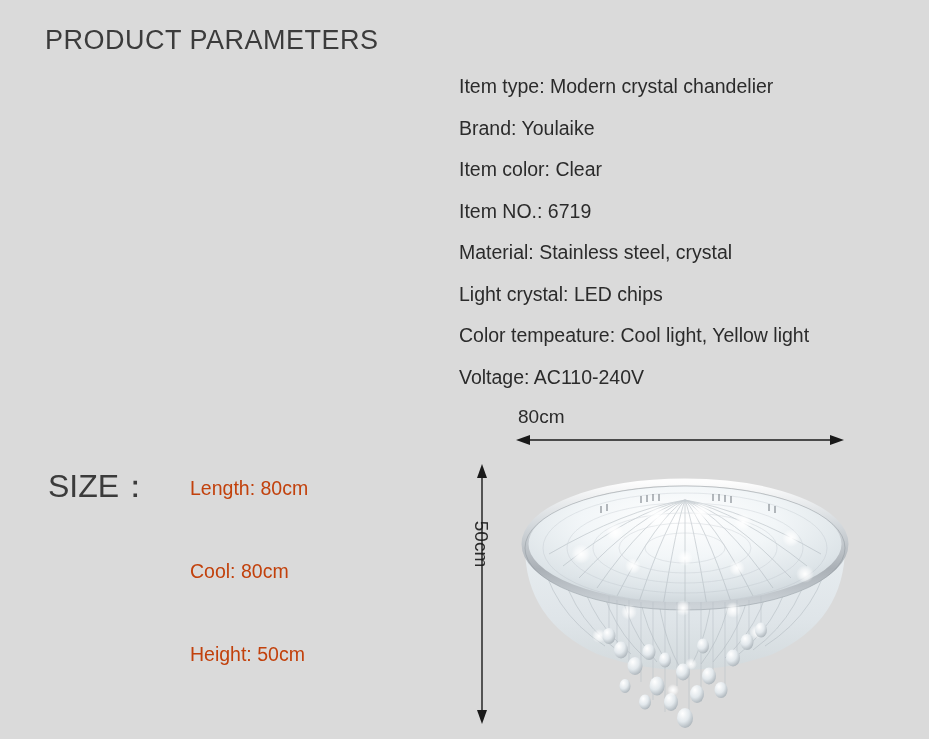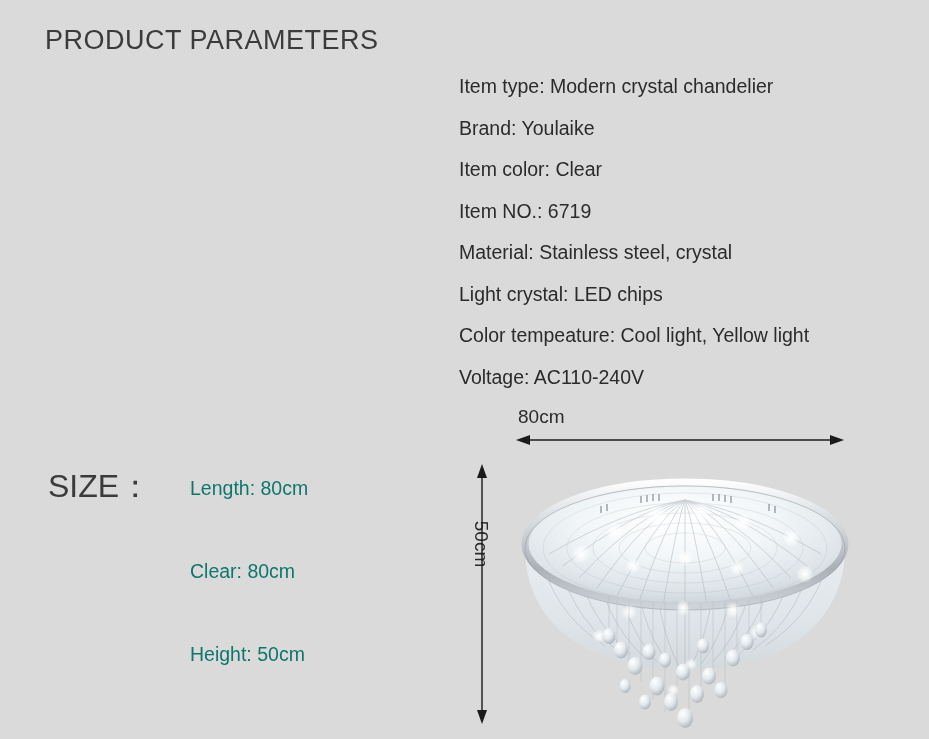--- a/index.html
+++ b/index.html
@@ -57,21 +57,21 @@
     margin-top: 30px;
   }
   .size-list {
     position: absolute;
     left: 190px;
     top: 477px;
     width: 260px;
   }
   .size-row {
     font-size: 19.5px;
-    color: #0f766e;
+    color: #c2410c;
     height: 83px;
     white-space: nowrap;
   }
 
   
   .dim-width-label {
     position: absolute;
     left: 518px;
     top: 406px;
     width: 320px;
@@ -125,21 +125,21 @@
     <div class="param-line">Material: Stainless steel, crystal</div>
     <div class="param-line">Light crystal: LED chips</div>
     <div class="param-line">Color tempeature: Cool light, Yellow light</div>
     <div class="param-line">Voltage: AC110-240V</div>
   </div>
 
   <div class="size-title">SIZE：</div>
 
   <div class="size-list">
     <div class="size-row">Length: 80cm</div>
-    <div class="size-row">Clear: 80cm</div>
+    <div class="size-row">Cool: 80cm</div>
     <div class="size-row">Height: 50cm</div>
   </div>
 
   <svg class="product-photo" viewBox="0 0 360 289">
     <defs>
       <radialGradient id="domeGrad" cx="48%" cy="28%" r="72%">
         <stop offset="0%" stop-color="#ffffff"></stop>
         <stop offset="42%" stop-color="#f2f6f8"></stop>
         <stop offset="78%" stop-color="#dde4e8"></stop>
         <stop offset="100%" stop-color="#c8d0d5"></stop>

